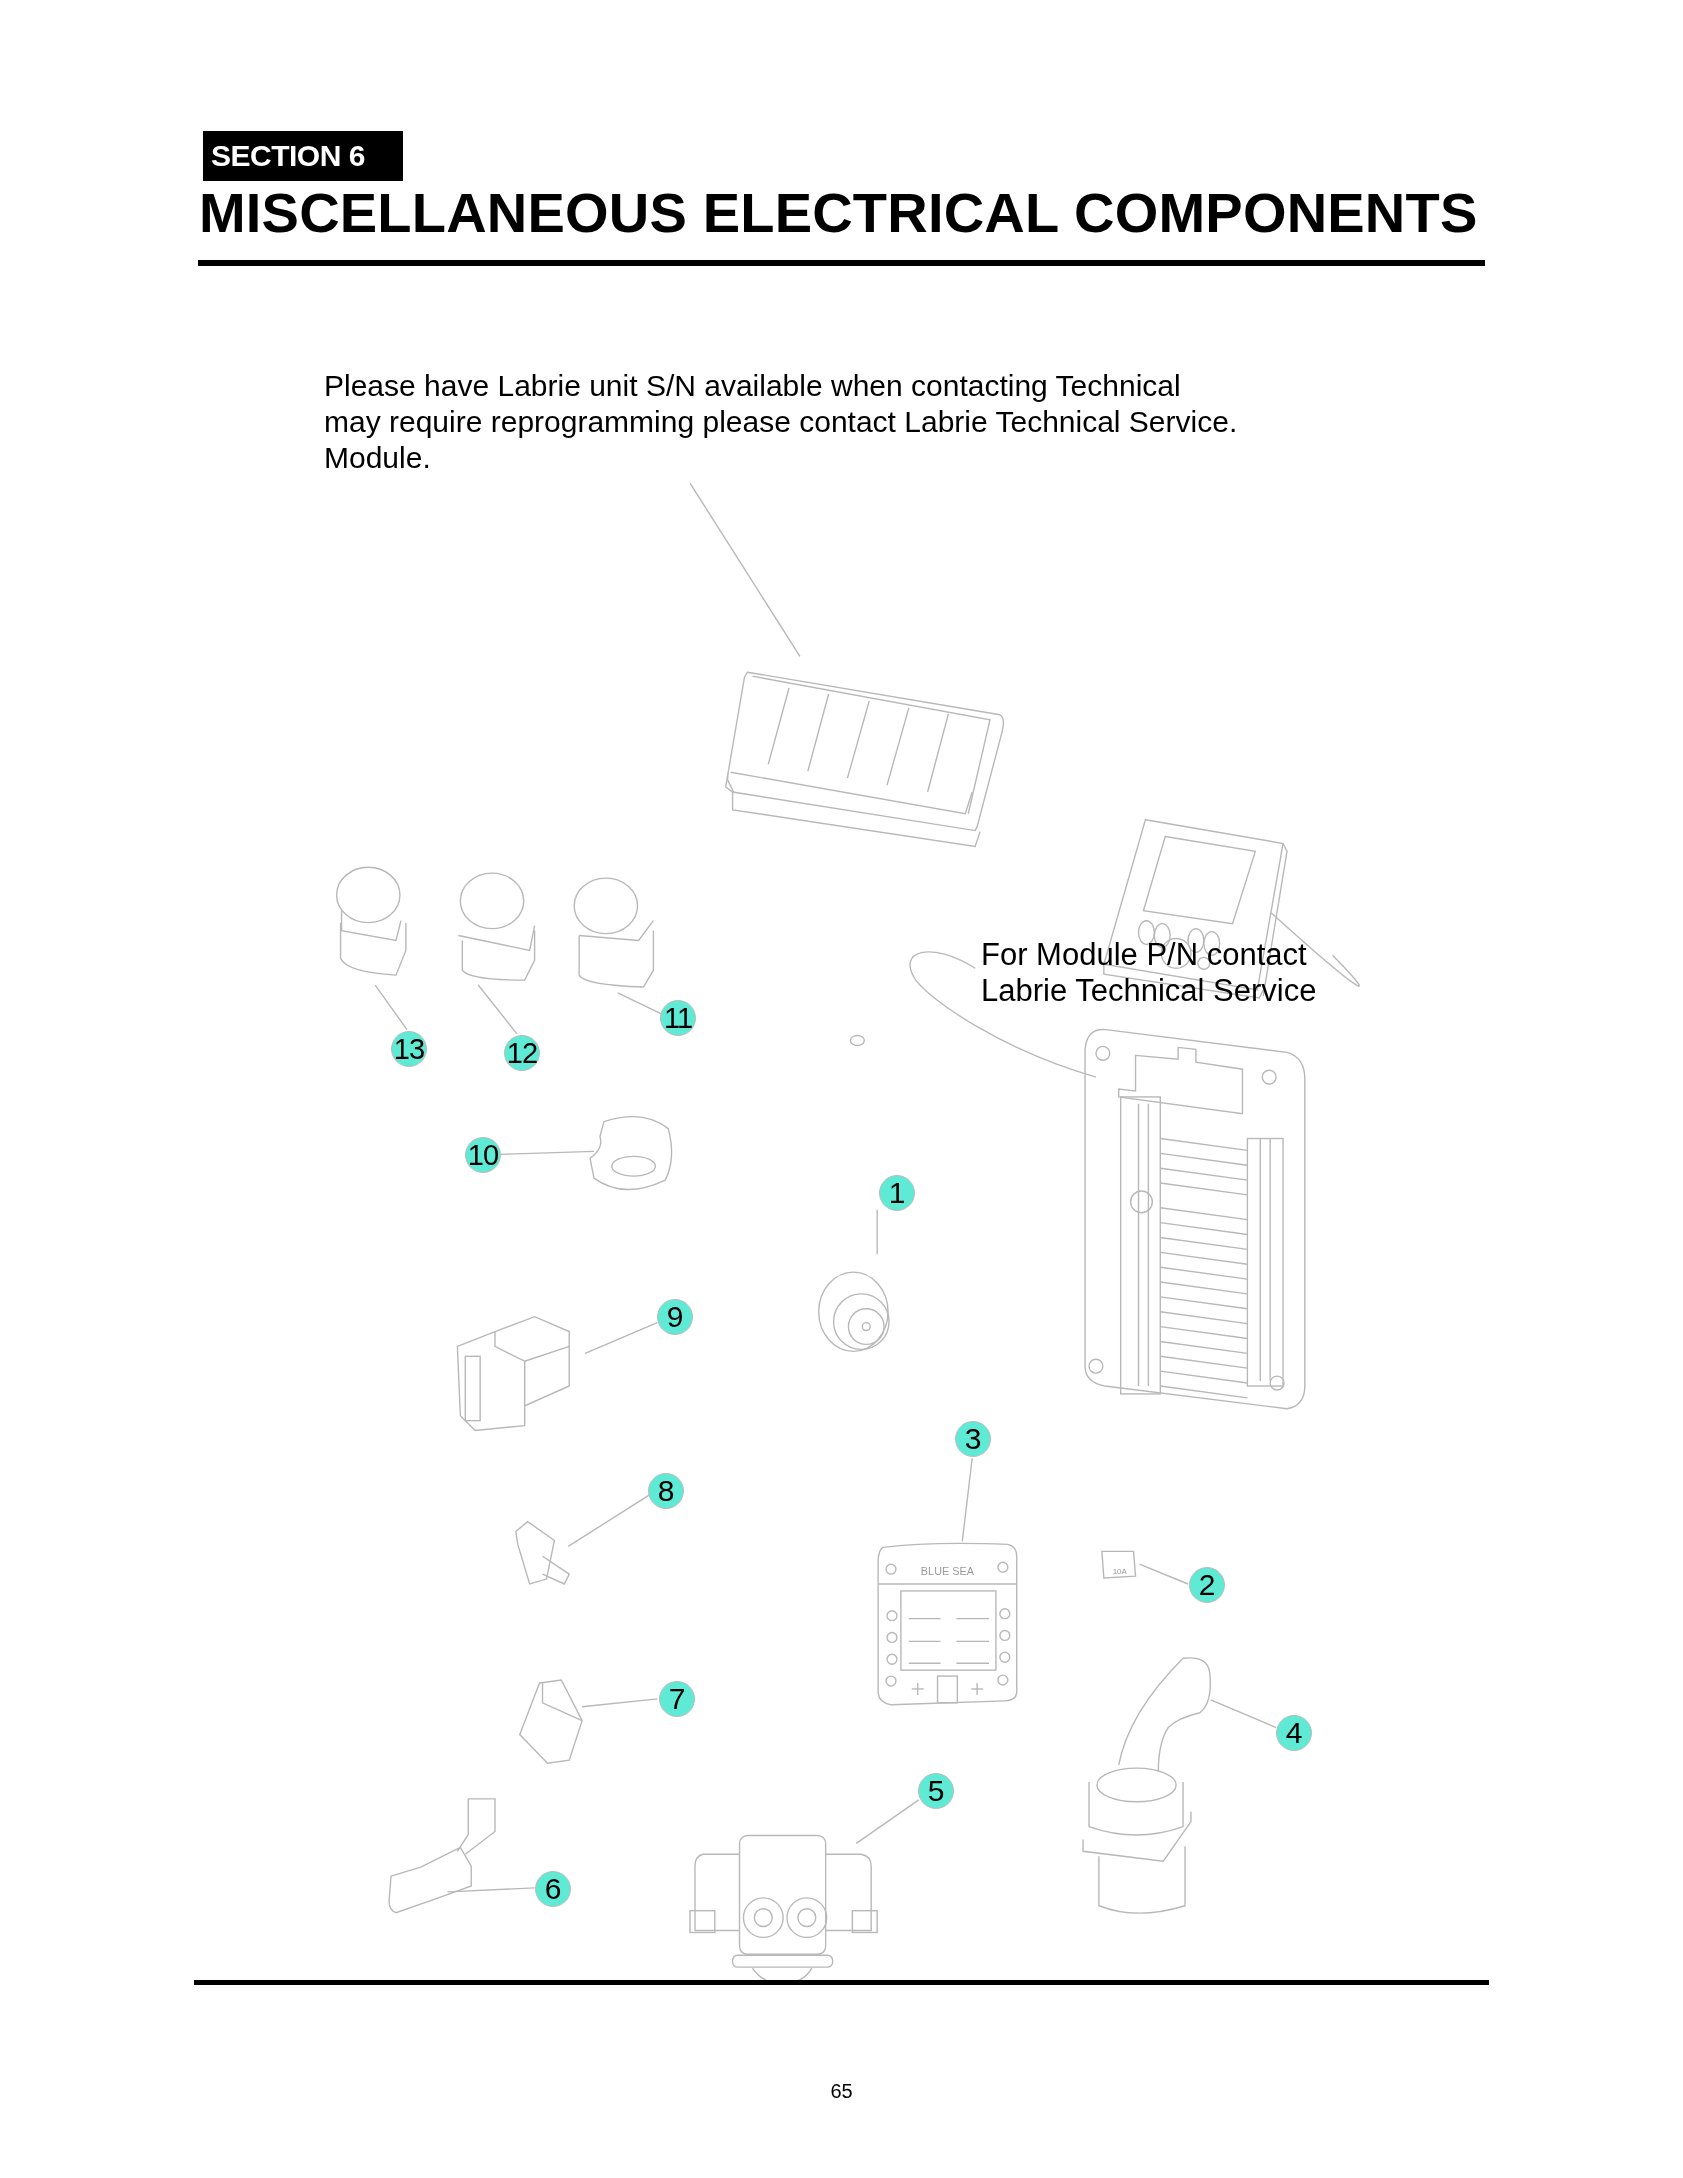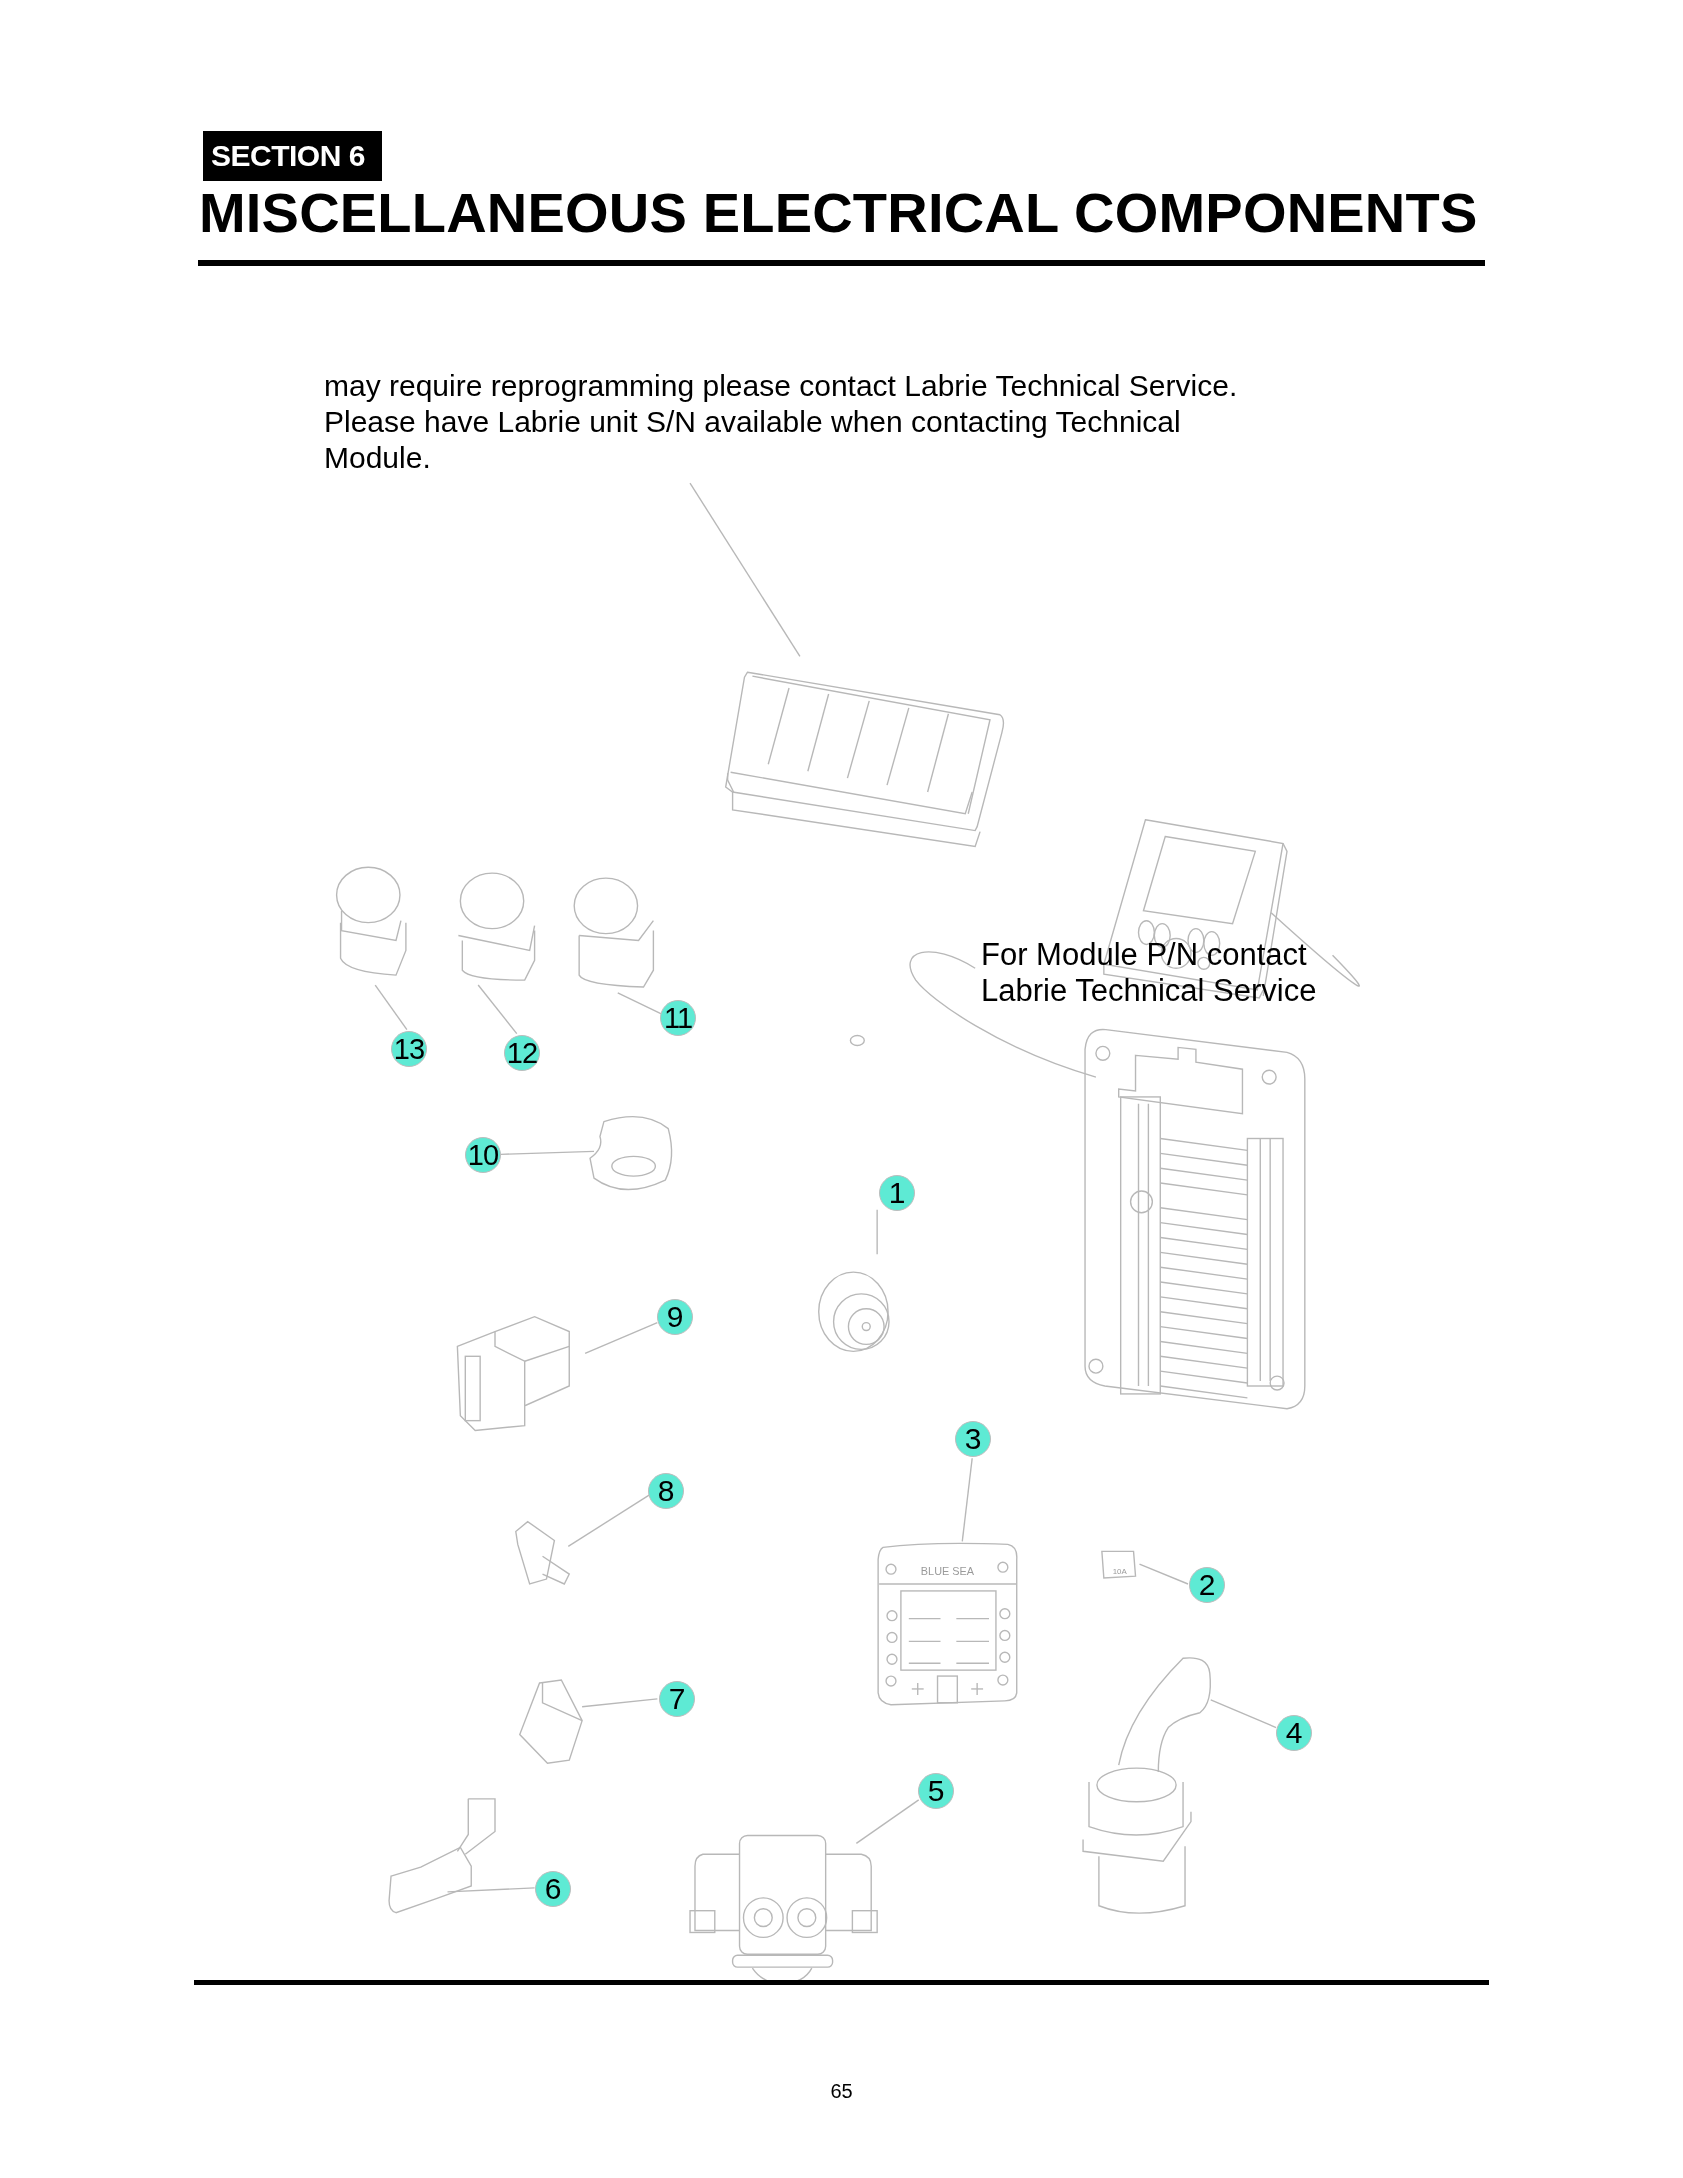--- a/index.html
+++ b/index.html
@@ -1,17 +1,17 @@
 <!DOCTYPE html>
 <html><head>
 <meta charset="utf-8">
 <style>
   html, body { margin: 0; padding: 0; background: #ffffff; }
   body { width: 1683px; height: 2178px; position: relative; overflow: hidden; font-family: "Liberation Sans", sans-serif; color: #000; }
-  .section-badge { position: absolute; left: 203px; top: 131px; width: 179px; height: 50px; background: #000; color: #fff; font-weight: bold; font-size: 30px; line-height: 50px; padding-left: 8px; box-sizing: border-box; letter-spacing: -0.5px; }
+  .section-badge { position: absolute; left: 203px; top: 131px; width: 200px; height: 50px; background: #000; color: #fff; font-weight: bold; font-size: 30px; line-height: 50px; padding-left: 8px; box-sizing: border-box; letter-spacing: -0.5px; }
   .page-title { position: absolute; left: 199px; top: 185px; font-weight: bold; font-size: 56px; line-height: 55px; white-space: nowrap; letter-spacing: 0.2px; }
   .rule { position: absolute; background: #000; }
   .rule.top { left: 198px; top: 260px; width: 1287px; height: 6px; }
   .rule.bottom { left: 194px; top: 1980px; width: 1295px; height: 5px; }
   .note { position: absolute; left: 324px; top: 368px; width: 1089px; font-size: 30px; line-height: 36px; }
   .note div { white-space: nowrap; }
   .module-note { position: absolute; left: 981px; top: 937px; font-size: 31px; line-height: 36px; }
   .module-note div { white-space: nowrap; }
   .page-number { position: absolute; left: 0; width: 1683px; top: 2080px; text-align: center; font-size: 20px; }
   svg.drawing { position: absolute; left: 0; top: 0; width: 1683px; height: 2178px; }
@@ -19,22 +19,22 @@
   .bubble.two { letter-spacing: -1px; font-size: 29px; }
 </style>
 </head>
 <body>
 
 <div class="section-badge">SECTION 6</div>
 <div class="page-title">MISCELLANEOUS ELECTRICAL COMPONENTS</div>
 <div class="rule top"></div>
 
 <div class="note">
+  <div>Please have Labrie unit S/N available when contacting Technical</div>
   <div>may require reprogramming please contact Labrie Technical Service.</div>
-  <div>Please have Labrie unit S/N available when contacting Technical</div>
   <div>Module.</div>
 </div>
 
 <svg class="drawing" viewBox="0 0 1700 2200" fill="none" stroke="#b8b8b8" stroke-width="1.4">
 
   <line x1="697" y1="488" x2="808" y2="663"></line>
 
   <g>
     <path d="M755 679 L1010 722 Q1016 726 1012 740 L987 835 L985 839 L740 800 L733 795 L752 684 Z"></path>
     <path d="M738 780 L975 822 L982 800"></path>

